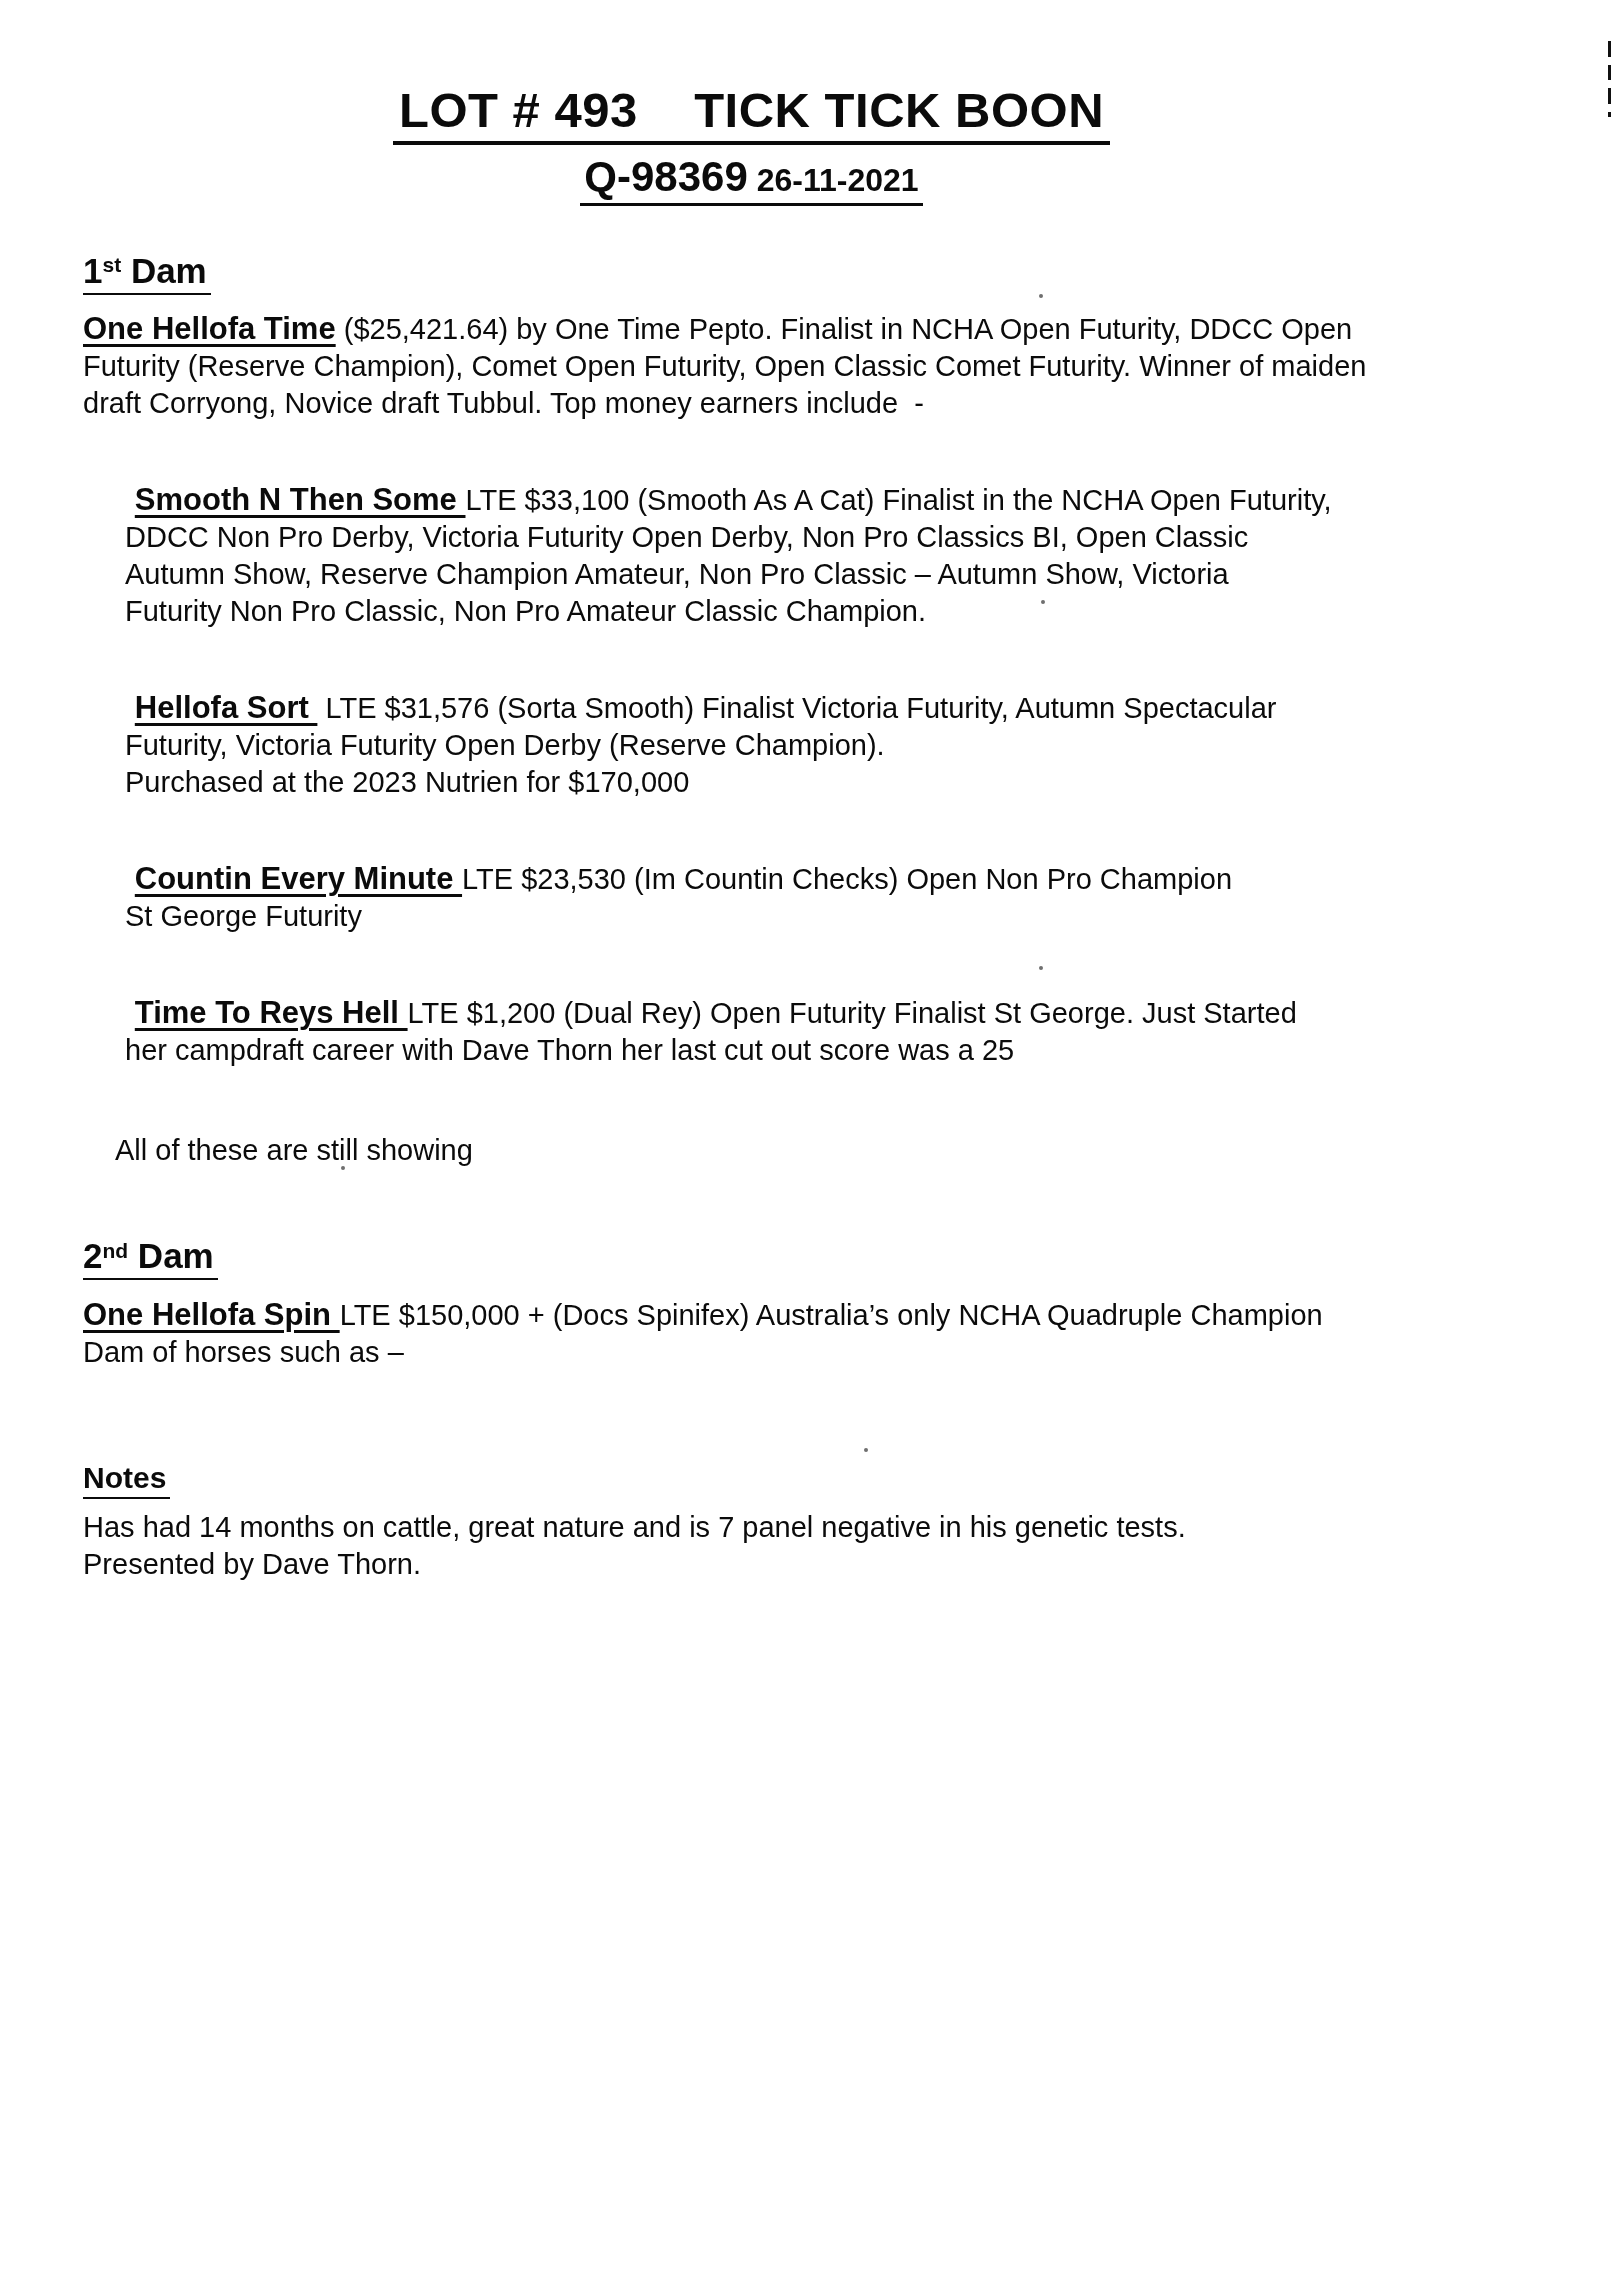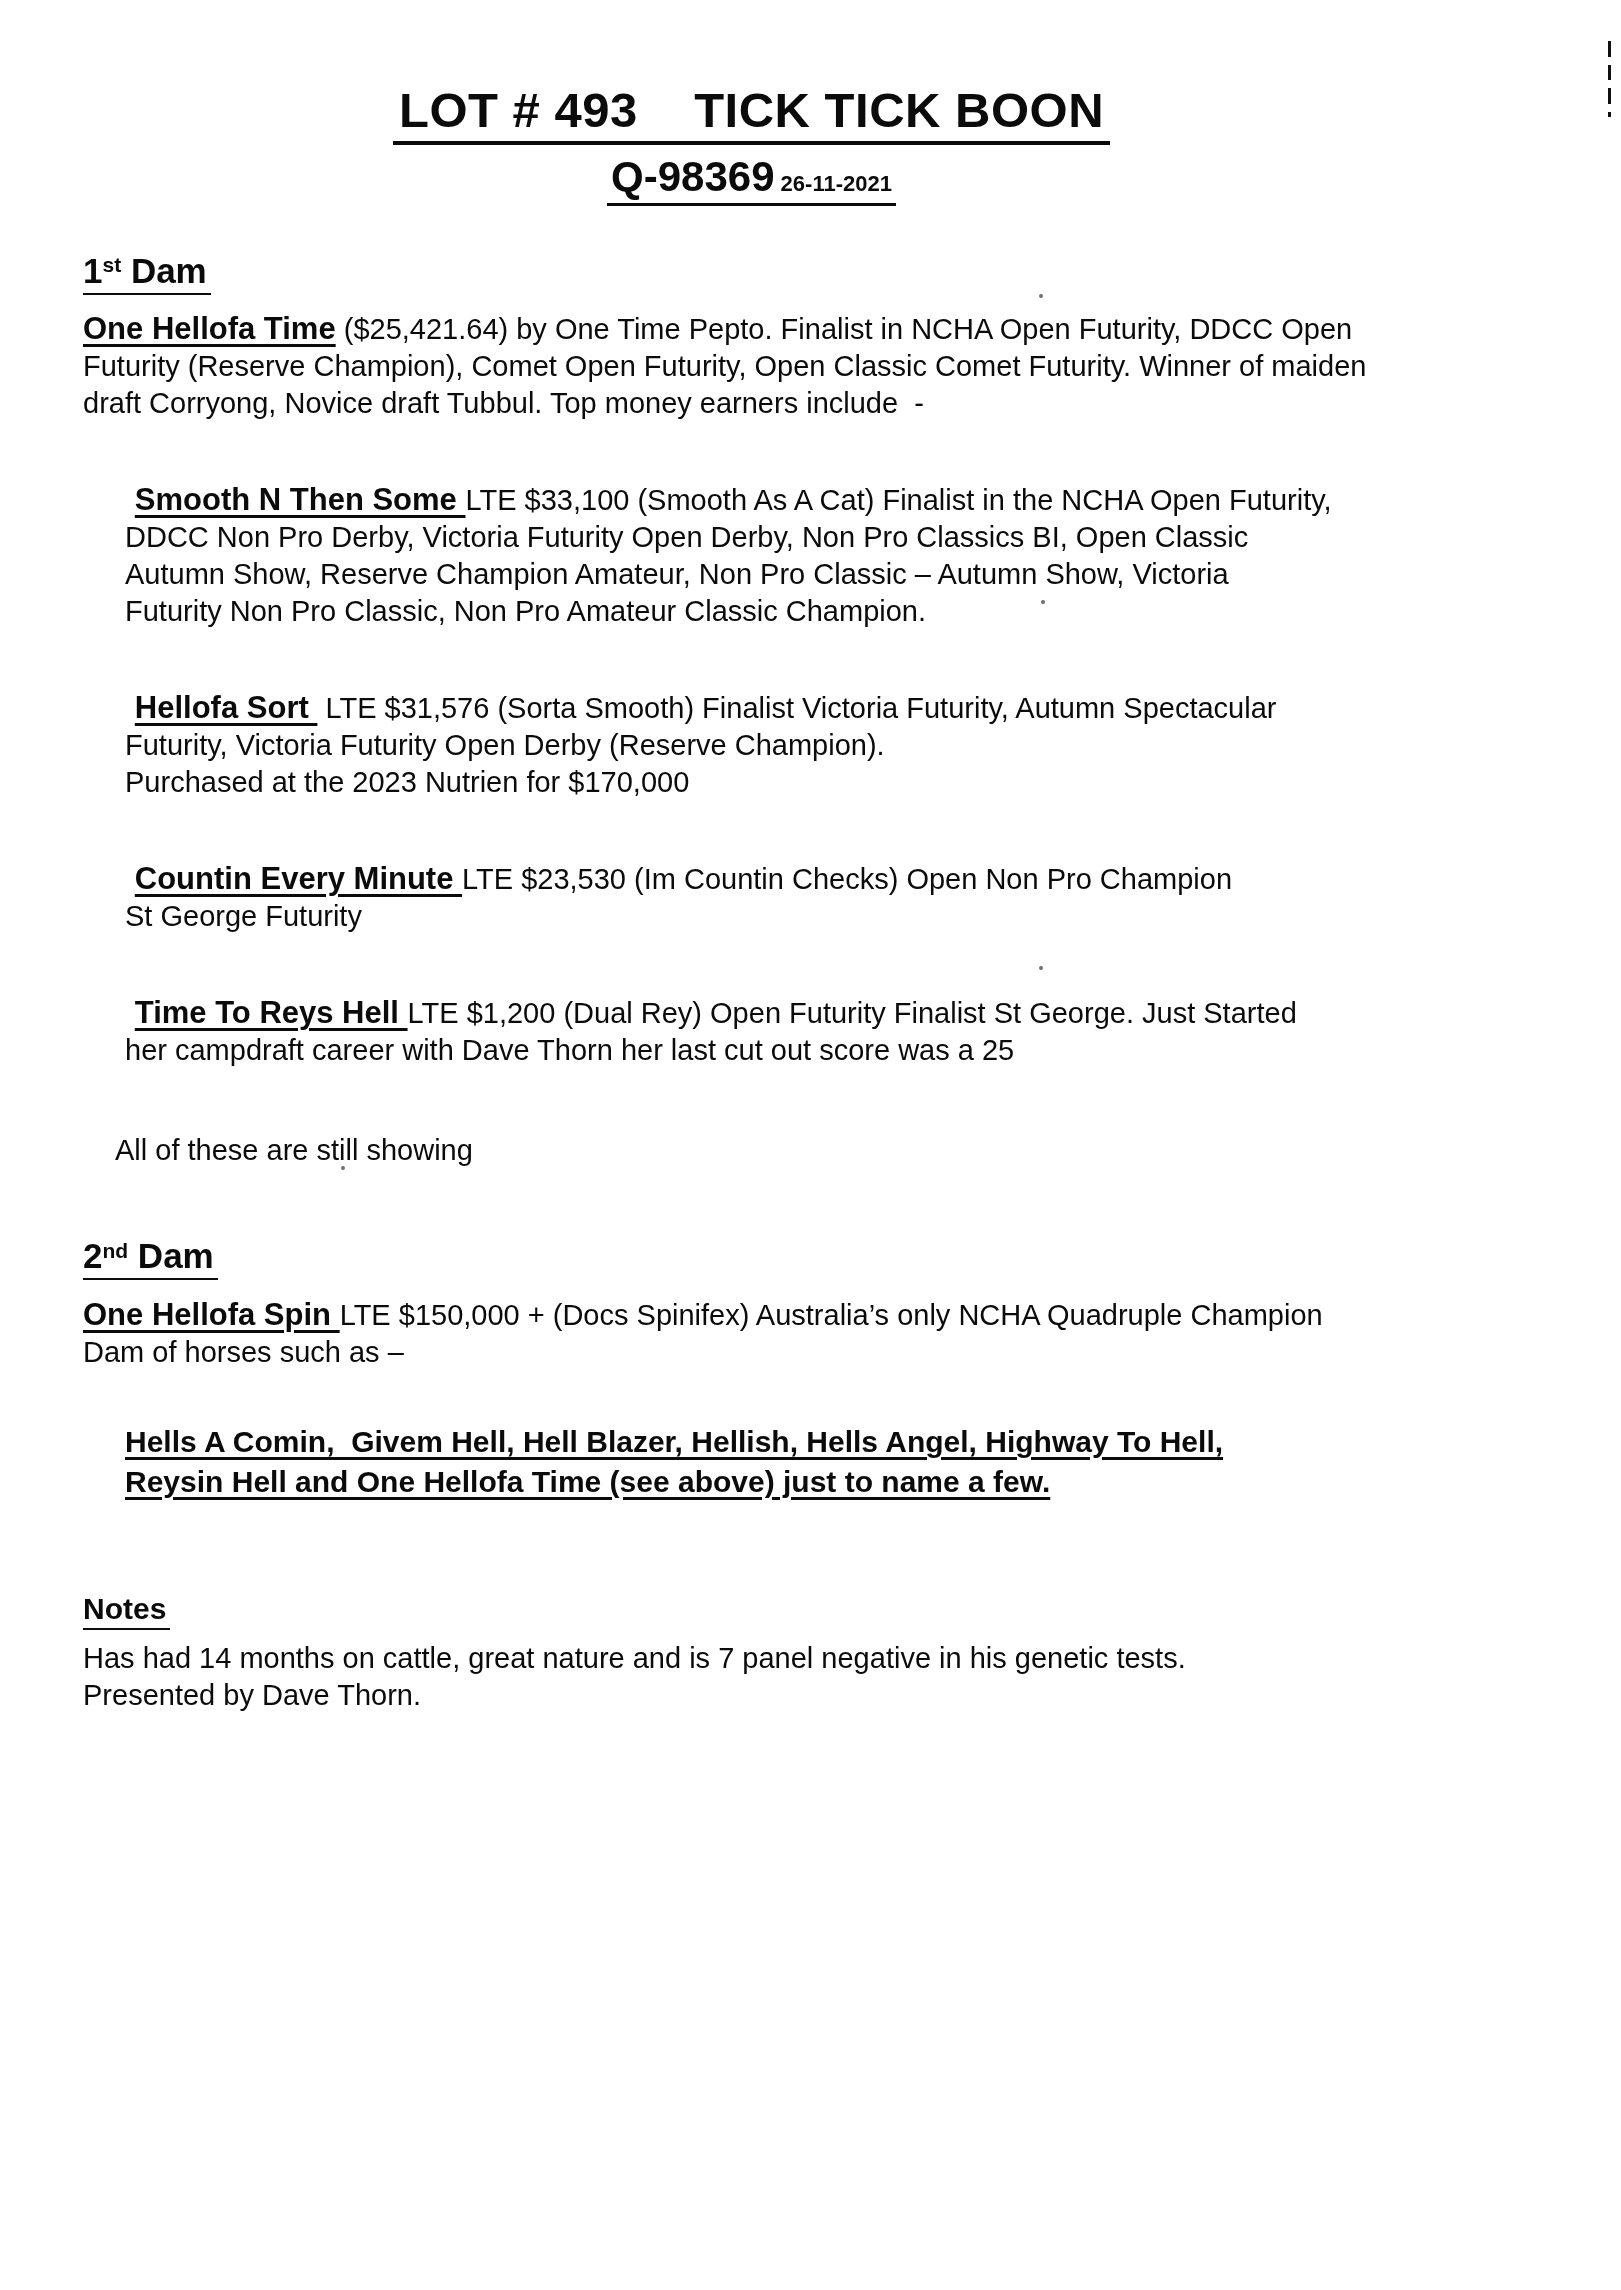--- a/index.html
+++ b/index.html
@@ -12,21 +12,21 @@
     font-family: "Liberation Sans", sans-serif;
     overflow: hidden;
   }
   
   .header { text-align: center; padding: 82px 147px 0 29px; }
   .u-title { display: inline-block; border-bottom: 4.9px solid #0b0b0b; padding: 0 5.9px 2.9px 5.9px; }
   .title-text { font-size: 49px; font-weight: 700; letter-spacing: 0.5px; white-space: pre; }
   .reg-line { margin-top: 7.8px; }
   .u-reg { display: inline-block; border-bottom: 3.9px solid #0b0b0b; padding: 0 3.9px 2px 3.9px; }
   .reg-big { font-size: 42px; font-weight: 700; }
-  .reg-date { font-size: 22px; font-weight: 700; white-space: pre; }
+  .reg-date { font-size: 32px; font-weight: 700; white-space: pre; }
   .sale-line { margin-top: 11.8px; }
   .u-sale { display: inline-block; border-bottom: 3.9px solid #0b0b0b; padding: 0 2.9px 2.9px 2.9px; }
   .sale-text { font-size: 32px; font-weight: 700; }
   .sup-s { font-size: 60%; position: relative; top: -0.5em; }
   
   .content { margin: 0 88px 0 83px; }
   .section-head { font-size: 35px; font-weight: 700; text-decoration: underline; }
   .u-head { display: inline-block; border-bottom: 2.9px solid #0b0b0b; padding: 0 3.9px 2px 0; }
   .section-head.first { margin-top: 45px; }
   .section-head.second { margin-top: 67px; }
@@ -124,22 +124,20 @@
 
     <div class="section-head second">
       <span class="u-head">
         <span>2</span><span class="sup-s">nd</span><span> Dam</span>
       </span>
     </div>
 
     <p class="para lead"><span class="bname">One Hellofa Spin </span><span>LTE $150,000 + (Docs Spinifex) Australia’s only NCHA Quadruple Champion
 Dam of horses such as –</span></p>
 
-    <p class="para progeny"><span class="bname">Hells A Comin,  Givem Hell, Hell Blazer, Hellish, Hells Angel, Highway To Hell,
-Reysin Hell and One Hellofa Time (see above) just to name a few.</span></p>
 
     <div class="notes-head">
       <span class="u-head">Notes</span>
     </div>
 
     <p class="para notes-body">Has had 14 months on cattle, great nature and is 7 panel negative in his genetic tests.
 Presented by Dave Thorn.</p>
 
   </div>
 </div>

